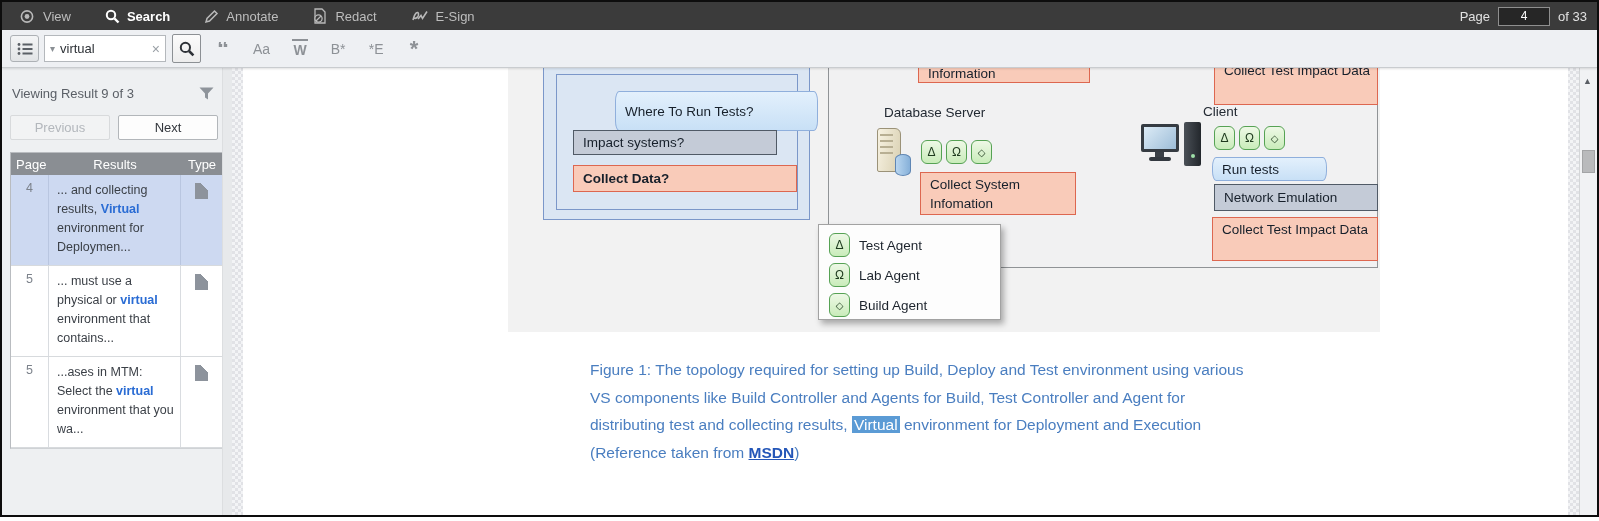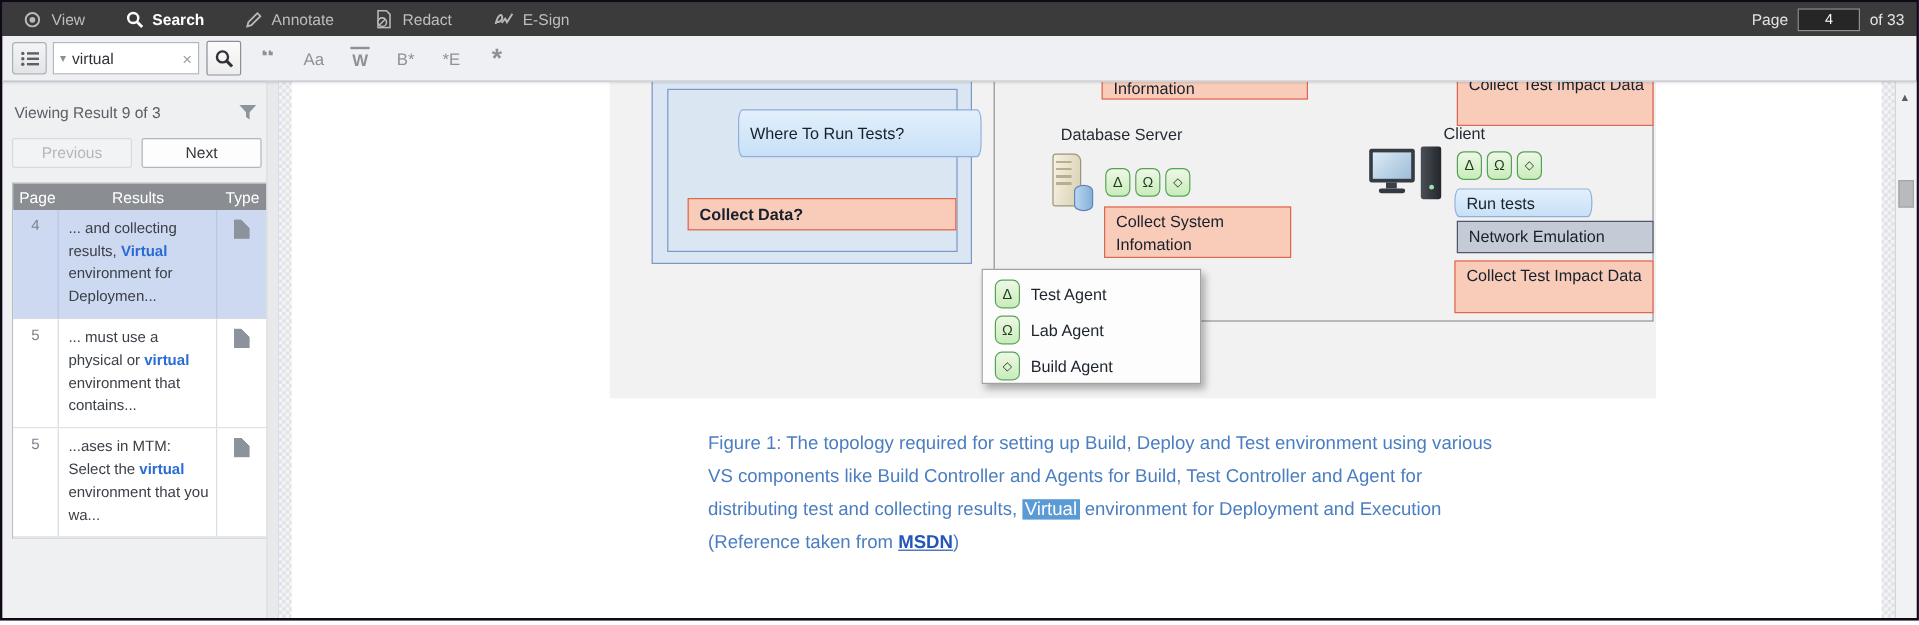--- a/index.html
+++ b/index.html
@@ -230,20 +230,21 @@
     </div>
 
     <div class="viewer">
       <div class="page-sheet">
         <div class="diagram">
           <div class="img-bg"></div>
 
           <div class="outer-blue" style="left:300px; top:-8px; width:267px; height:160px;"></div>
           <div class="inner-blue" style="left:313px; top:6px; width:242px; height:136px;"></div>
           <div class="box bluewavy" style="left:324px; top:23px; width:203px; height:40px;margin-left:48px;">Where To Run Tests?</div>
+          <div class="box graybox" style="left:330px; top:62px; width:204px; height:25px;">Impact systems?</div>
           <div class="box salmon" style="left:330px; top:97px; width:224px; height:27px;font-weight:bold;">Collect Data?</div>
 
           <div class="big-container" style="left:585px; top:-8px; width:550px; height:208px;"></div>
 
           <div class="box salmon" style="left:675px; top:-14px; width:172px; height:29px; align-items:flex-end; padding-bottom:1px;">Information</div>
           <div class="box salmon two-line" style="left:971px; top:-10px; width:164px; height:47px;">Collect Test Impact Data</div>
 
           <div class="node-label" style="left:593px; top:37px;">Database Server</div>
           <div class="server-ic" style="left:634px; top:60px;">
             <div class="srv-tower"></div>

